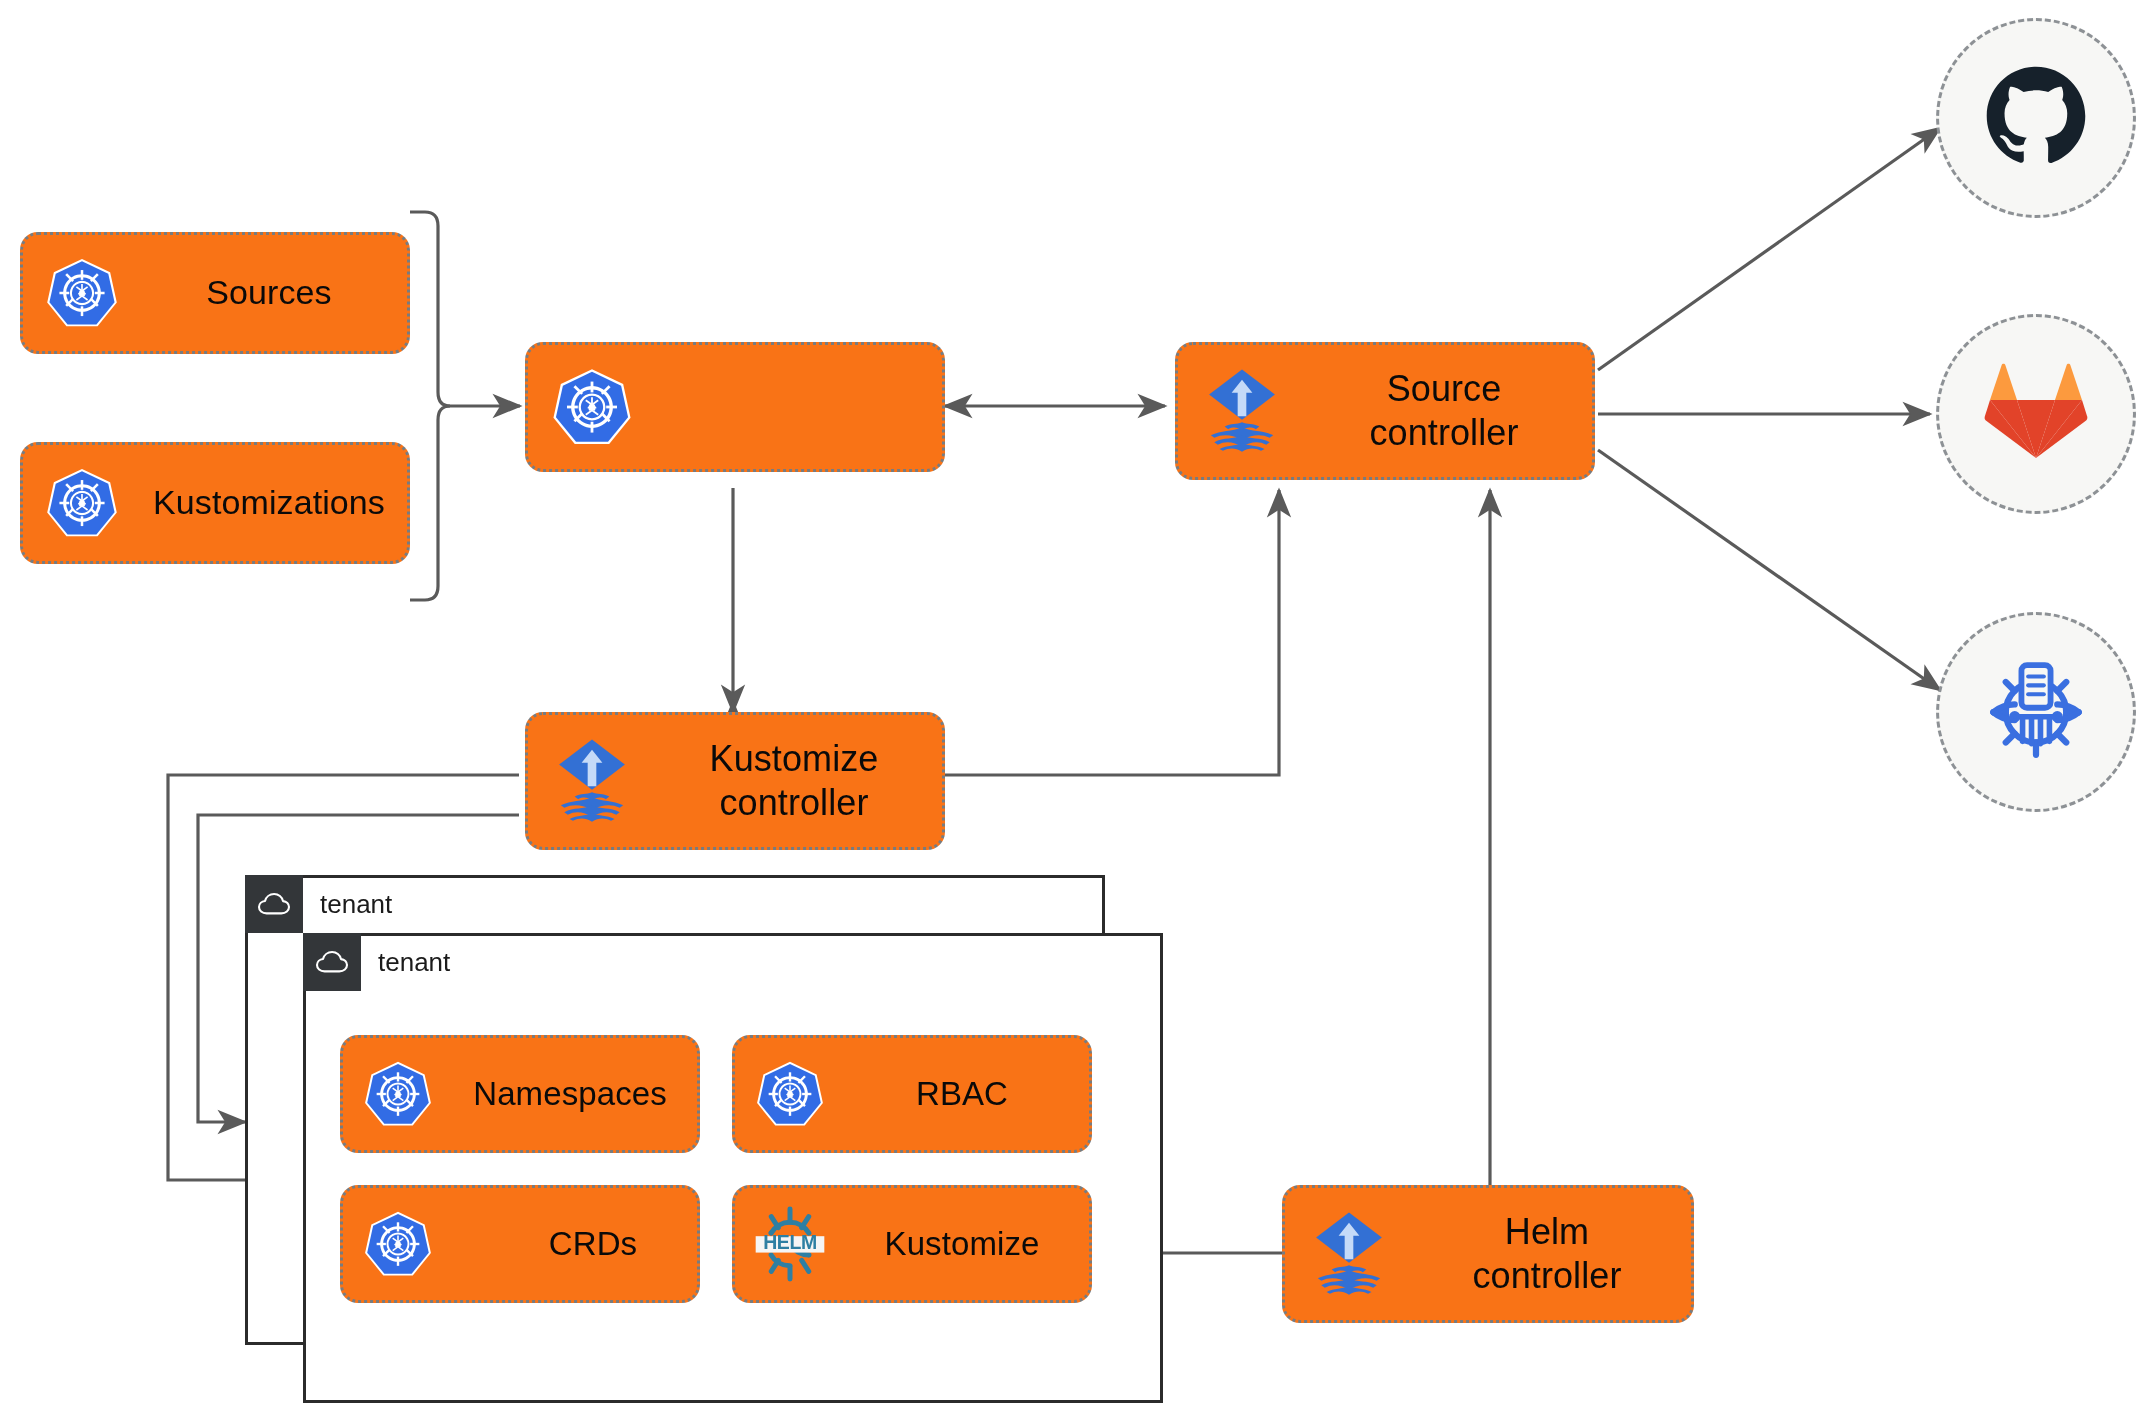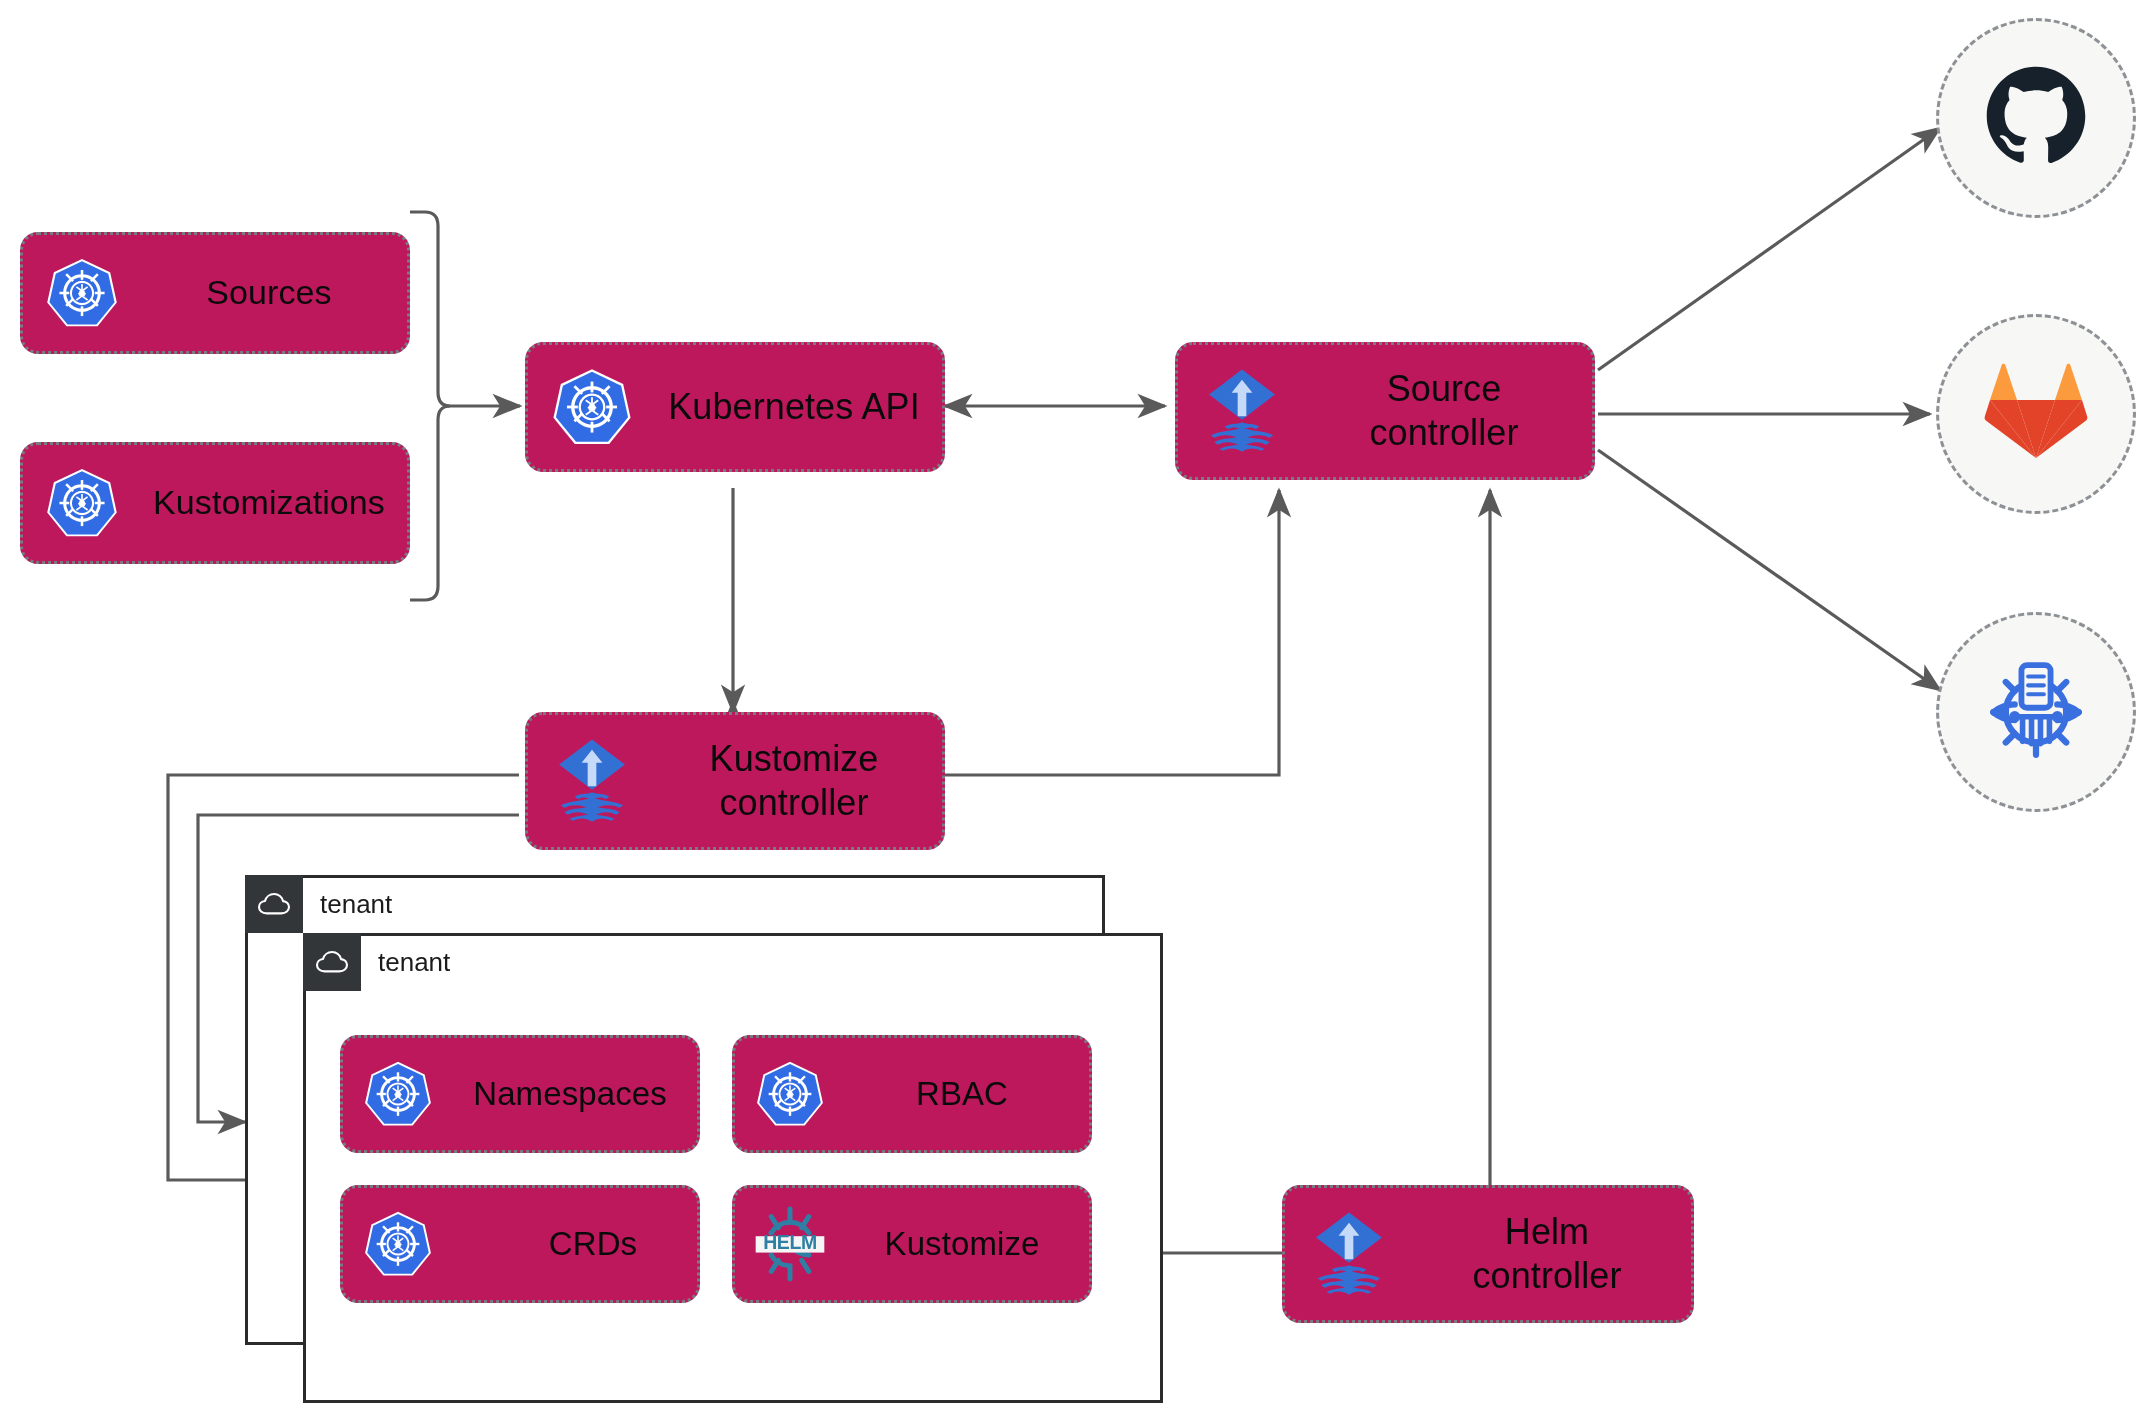--- a/index.html
+++ b/index.html
@@ -4,21 +4,21 @@
 <title>Flux GitOps Architecture Diagram</title>
 <style>
   html,body{margin:0;padding:0;background:#ffffff;}
   body{font-family:"Liberation Sans","DejaVu Sans",sans-serif;}
   #stage{position:relative;width:2144px;height:1407px;background:#fff;overflow:hidden;}
   #wires{position:absolute;left:0;top:0;width:2144px;height:1407px;pointer-events:none;}
 
   
   .node{
     position:absolute;
-    background:#be185d;
+    background:#f97316;
     border:3px dotted #777c80;
     border-radius:18px;
     display:flex;align-items:center;
     box-sizing:border-box;
     z-index:3;
   }
   .node .ico{flex:0 0 auto;display:flex;align-items:center;justify-content:center;}
   .node .lbl{
     flex:1 1 auto;text-align:center;color:#0a0a0a;
     line-height:1.22;letter-spacing:.1px;white-space:pre-line;
@@ -200,21 +200,20 @@
           <path d="M48.9 38 h2.2 v9.4 h-2.2 z"></path>
           <path d="M41.8 42.6 l1.3-1.8 7.6 5.6 -1.3 1.8 z"></path>
             <path d="M58.2 42.6 l-1.3-1.8 -7.6 5.6 1.3 1.8 z"></path>
           <path d="M43.1 60.4 l-1.3-1.8 7.6-5.6 1.3 1.8 z"></path>
             <path d="M56.9 60.4 l1.3-1.8 -7.6-5.6 -1.3 1.8 z"></path>
           <path d="M44.5 51.6 l0.7-2.1 9.0 2.9 -0.7 2.1 z"></path>
             <path d="M55.5 51.6 l-0.7-2.1 -9.0 2.9 0.7 2.1 z"></path>
         </g>
       </svg>
     </span>
-    <span class="lbl" style="font-size:36px;">Kubernetes API</span>
   </div>
 
   <div class="node" style="left:1175px;top:342px;width:420px;height:138px;">
     <span class="ico" style="width:128px;">
       <svg width="88" height="90" viewBox="0 0 100 104">
         <path d="M50 4 L88 33 L50 62 L12 33 Z" fill="#3370D4"></path>
         <path d="M50 16 L62 31 L55 31 L55 58 L45 58 L45 31 L38 31 Z" fill="#C5DAF8"></path>
         <g fill="#3370D4">
           <path d="M50 56 L88 85 L50 100 L12 85 Z" opacity="0"></path>
           <path d="M14 80 C26 74 38 76 50 71 C62 76 74 74 86 80 L82 83 C72 78 60 80 50 85 C40 80 28 78 18 83 Z"></path>

